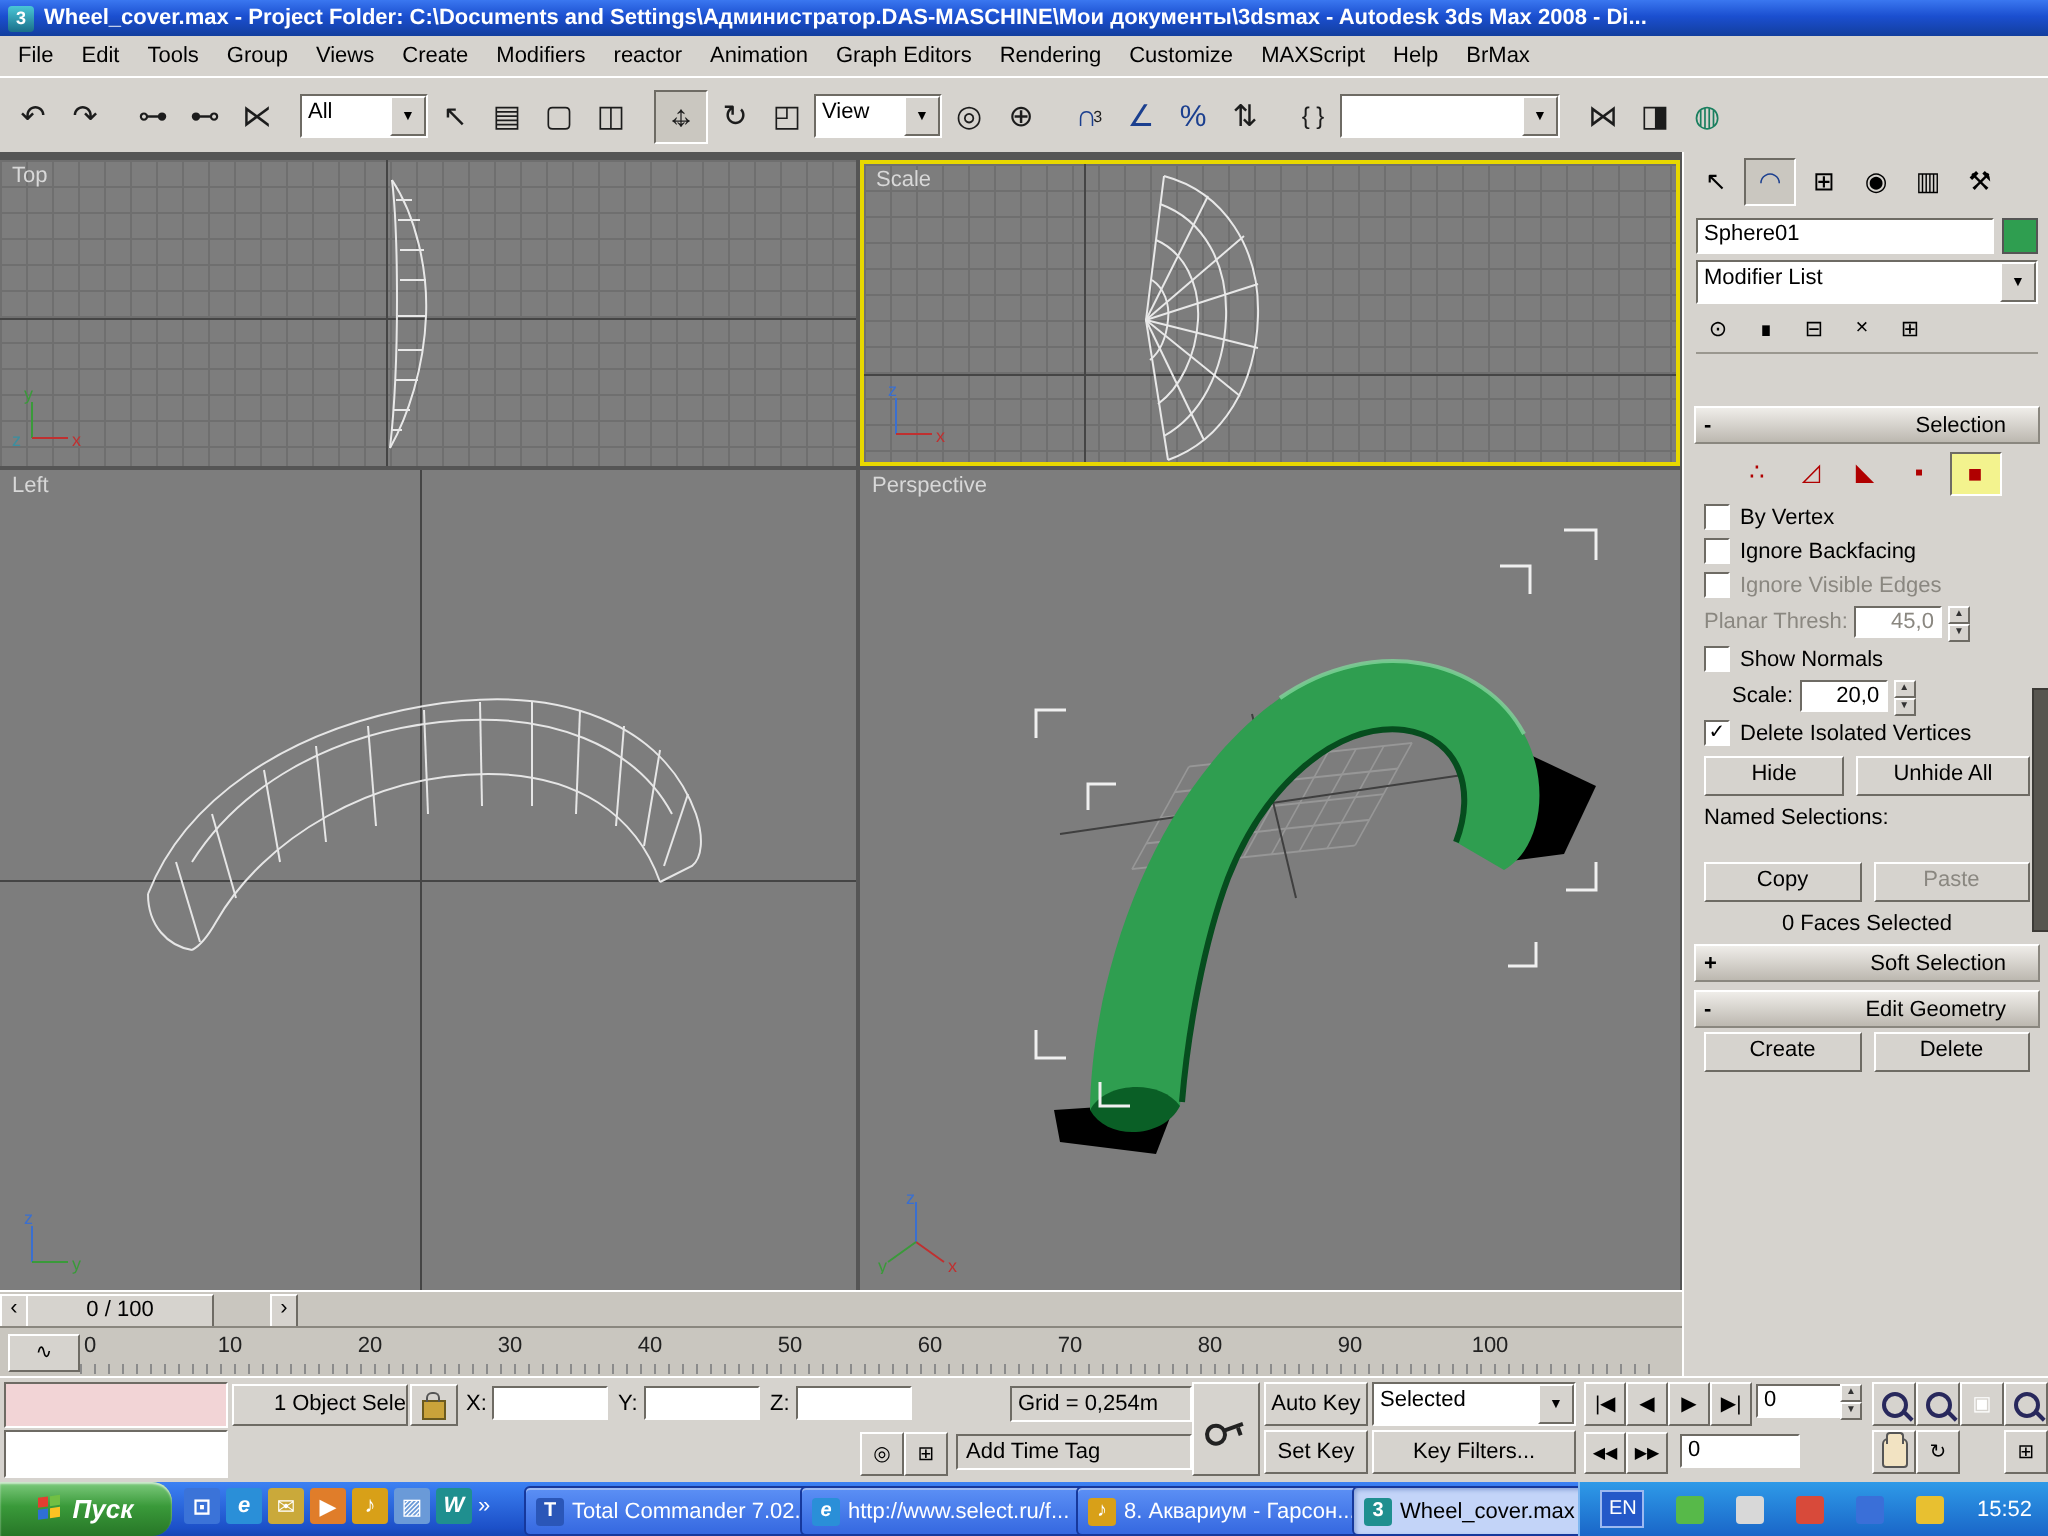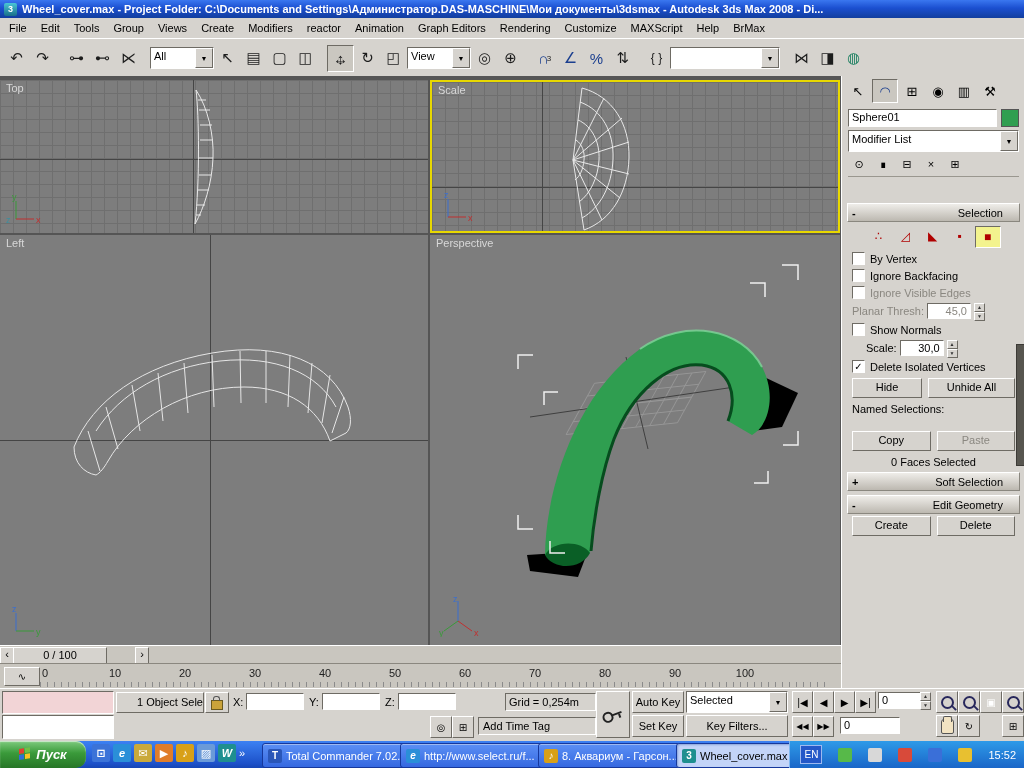--- a/index.html
+++ b/index.html
@@ -481,21 +481,21 @@
         </span>
     </div>
     <div class="cbrow">
       <span class="cb">
           <i></i>
         </span>
       <span>Show Normals</span>
     </div>
     <div class="numrow">
       <span style="margin-left:14px">Scale:</span>
-      <span class="field numfield">30,0</span>
+      <span class="field numfield">20,0</span>
       <span class="spinner">
           <b>▲</b>
           <b>▼</b>
         </span>
     </div>
     <div class="cbrow">
       <span class="cb">
           <i>✓</i>
         </span>
       <span>Delete Isolated Vertices</span>

